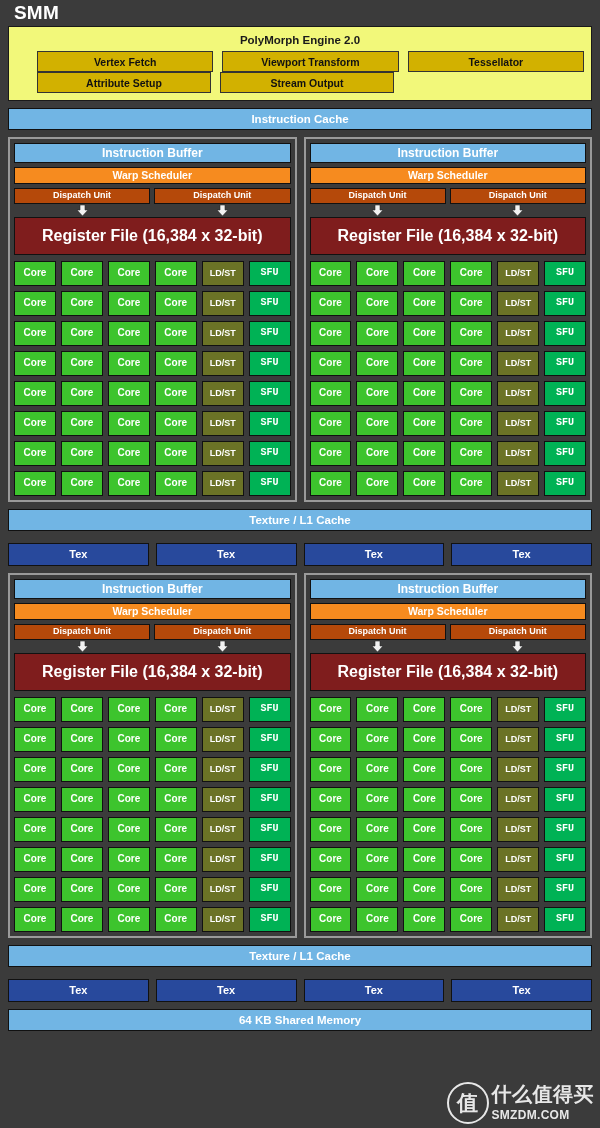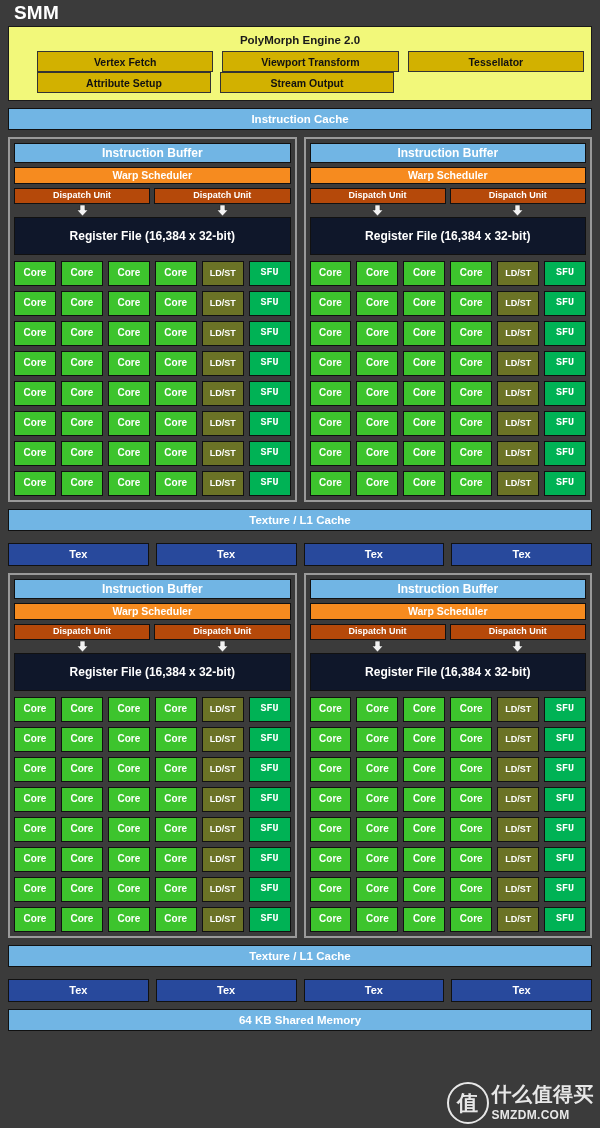--- a/index.html
+++ b/index.html
@@ -133,23 +133,23 @@
   }
   .arrow-cell {
     flex: 1 1 0;
     display: flex;
     align-items: center;
     justify-content: center;
   }
   .arrow-cell svg { display: block; }
 
   .regfile {
-    background: #0f172a;
+    background: #7f1d1d;
     height: 38px;
-    font-size: 12px;
+    font-size: 16px;
     margin-top: 0px;
   }
 
   
   .core-grid {
     margin-top: 6px;
     display: flex;
     flex-direction: column;
     gap: 5px;
   }

